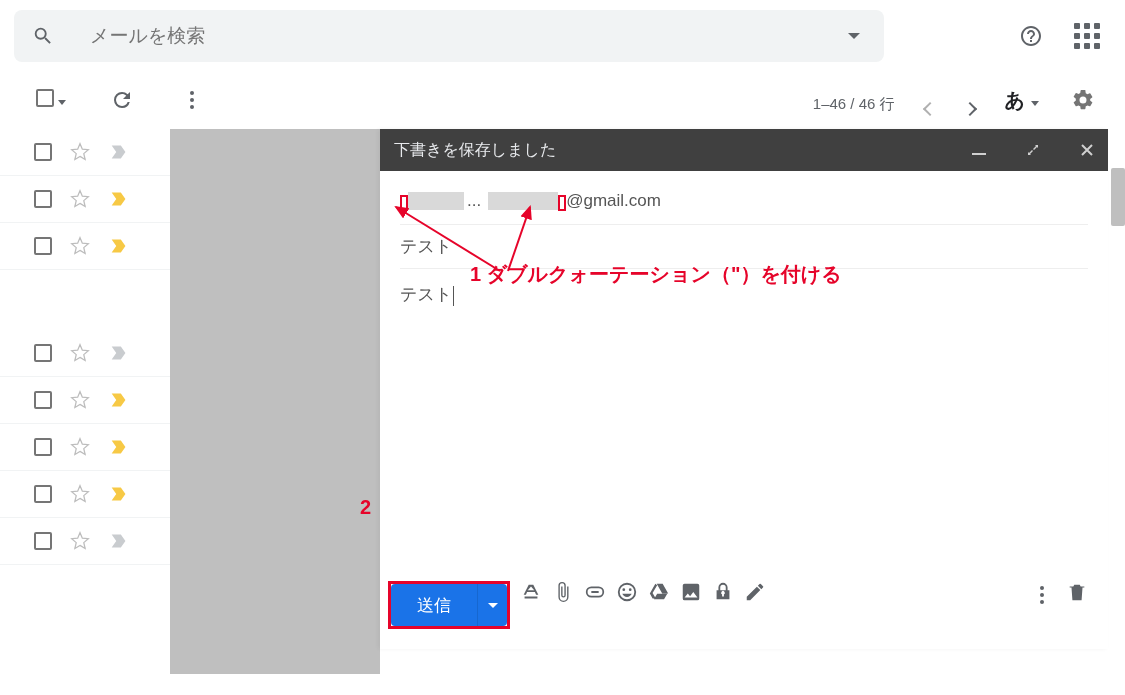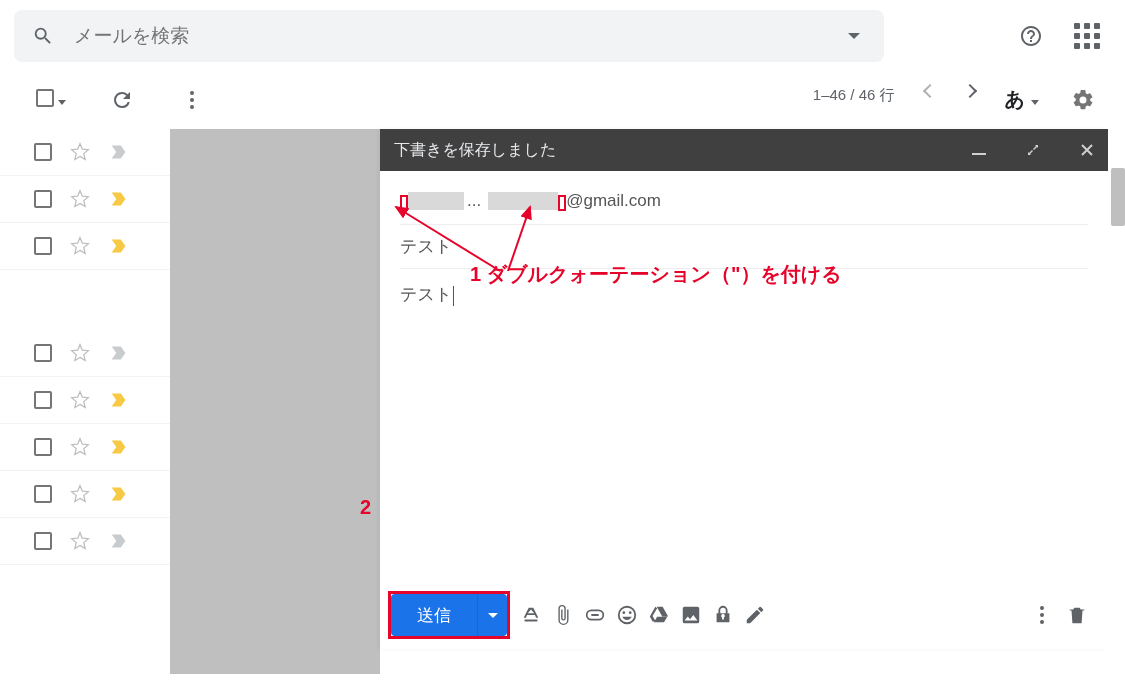--- a/index.html
+++ b/index.html
@@ -20,21 +20,21 @@
     gap: 20px;
   }
   .searchbox {
     flex: 0 0 870px;
     height: 52px;
     background: #f1f3f4;
     border-radius: 8px;
     display: flex;
     align-items: center;
     padding: 0 18px;
-    gap: 20px;
+    gap: 36px;
   }
   .search-icon { width:22px; height:22px; fill:#5f6368; }
   .search-input {
     flex: 1;
     border: none;
     background: transparent;
     font-size: 19px;
     color: #5f6368;
     outline: none;
   }
@@ -49,21 +49,21 @@
   .toolbar {
     display:flex;
     align-items:center;
     padding: 14px 28px 14px 36px;
     gap: 42px;
     border-bottom: 1px solid #fff;
   }
   .tb-left { display:flex; align-items:center; gap:42px;}
   .checkbox-outline { width:18px; height:18px; border:2px solid #757575; border-radius:2px; display:inline-block; }
   .tiny-drop { display:inline-block; width:0; height:0; border-left:4px solid transparent; border-right:4px solid transparent; border-top:5px solid #5f6368; margin-left:4px; vertical-align:middle;}
-  .tb-right { margin-left:auto; display:flex; align-items:flex-start; gap:30px; color:#5f6368; font-size:15px;}
+  .tb-right { margin-left:auto; display:flex; align-items:flex-end; gap:30px; color:#5f6368; font-size:15px;}
   .nav-arrow { width:10px;height:10px;border-top:2px solid #b0b0b0;border-right:2px solid #b0b0b0; }
   .nav-prev { transform:rotate(-135deg); }
   .nav-next { transform:rotate(45deg); border-color:#5f6368;}
   .lang { font-size:20px; font-weight:bold; color:#202124;}
   .gear svg{width:24px;height:24px;fill:#757575;}
 
   
   .content {
     display:flex;
     height: calc(100% - 150px);
@@ -129,21 +129,21 @@
   }
   .arrow-svg { position:absolute; left:10px; top:30px; pointer-events:none;}
   .anno-2 {
     position:absolute; left:-20px; bottom:62px;
     color:#e6042a; font-size:20px; font-weight:bold; pointer-events:none;
   }
 
   
   .compose-footer {
     height:68px;
-    display:flex; align-items:center;
+    display:flex; align-items:flex-start;
     padding: 0 20px 0 8px;
     gap:10px;
   }
   .send-wrap { display:flex; align-items:center; border:3px solid #e6042a;}
   .send-btn {
     background:#1a73e8; color:#fff;
     height:42px; padding:0 26px;
     font-size:17px; font-weight:500;
     border:none; cursor:pointer;
     border-top-left-radius:4px; border-bottom-left-radius:4px;

